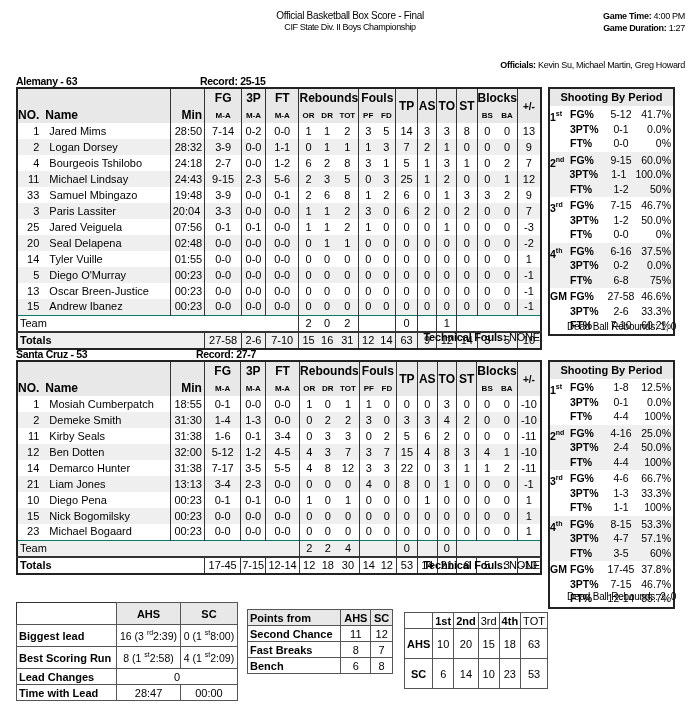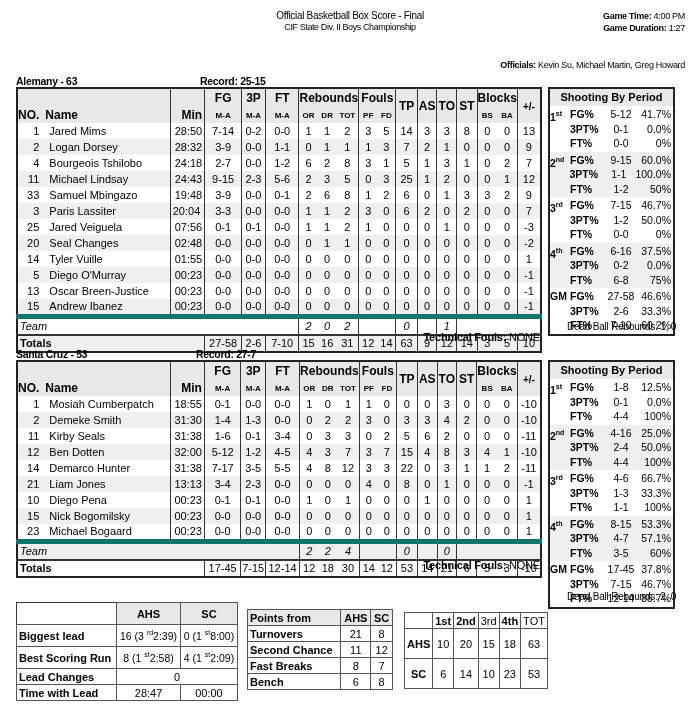--- a/index.html
+++ b/index.html
@@ -16,21 +16,21 @@
 table{border-collapse:collapse;}
 .box{position:absolute;left:16px;border:2px solid #222;font-size:11px;}
 .box td,.box th{padding:0;height:16px;line-height:15px;text-align:center;white-space:nowrap;}
 .box thead th{background:#e8e8e8;font-weight:bold;}
 .box thead tr.h1 th{font-size:12px;height:19px;}
 .box thead tr.h2 th{font-size:8px;height:16px;}
 .box tbody tr:nth-child(even) td{background:#efefef;}
 .box .vb{border-left:1.5px solid #333;}
 .box .name{text-align:left;padding-left:6px;}
 .box .no{text-align:right;padding-right:4px;}
-.box tr.team td{border-top:5px solid #0f766e;font-style:italic;}
+.box tr.team td{border-top:1px solid #0f766e;}
 .box tr.totals td{border-top:2px solid #333;font-weight:normal;}
 .box tr.totals td.tl{font-weight:bold;text-align:left;padding-left:2px;}
 .box tr.team td.tl{text-align:left;padding-left:2px;}
 .tech{font-size:11px;letter-spacing:-0.2px;}
 .tech b{font-weight:bold;}
 .shoot{position:absolute;left:548px;width:127px;border:2px solid #222;font-size:10.5px;}
 .shoot .title{background:#e8e8e8;font-weight:bold;text-align:center;height:17px;line-height:17px;font-size:11px;}
 .shoot .row{display:flex;height:14.5px;line-height:14.5px;}
 .shoot .grp{padding:1px 0;}
 .shoot .grp.alt{background:#efefef;}
@@ -231,21 +231,21 @@
         <td class="vb" style="width:22px">0</td>
         <td class="vb" style="width:20px">0</td>
         <td class="vb" style="width:20px">1</td>
         <td class="vb" style="width:21px">0</td>
         <td class="vb" style="width:20px">0</td>
         <td style="width:20px">0</td>
         <td class="vb" style="width:25px">-3</td>
       </tr>
       <tr>
         <td class="no" style="width:24px">20</td>
-        <td class="name">Seal Changes</td>
+        <td class="name">Seal Delapena</td>
         <td class="vb" style="text-align:right;padding-right:2px">02:48</td>
         <td class="vb" style="width:38px">0-0</td>
         <td class="vb" style="width:25px">0-0</td>
         <td class="vb" style="width:35px">0-0</td>
         <td class="vb" style="width:17px">0</td>
         <td style="width:17px">1</td>
         <td style="width:20px">1</td>
         <td class="vb" style="width:19px">0</td>
         <td style="width:19px">0</td>
         <td class="vb" style="width:22px">0</td>
@@ -856,25 +856,20 @@
 <table class="small" style="left:247px;top:609px;width:146px;">
   <tbody>
       <tr>
     <th class="lbl" style="height:16px">Points from</th>
     <th style="height:16px">AHS</th>
     <th style="height:16px">SC</th>
   </tr>
   </tbody>
     <tbody id="pf-body">
       <tr>
-        <td class="lbl" style="height:16px;white-space:nowrap">Turnovers</td>
-        <td class="c" style="height:16px">21</td>
-        <td class="c" style="height:16px">8</td>
-      </tr>
-      <tr>
         <td class="lbl" style="height:16px;white-space:nowrap">Second Chance</td>
         <td class="c" style="height:16px">11</td>
         <td class="c" style="height:16px">12</td>
       </tr>
       <tr>
         <td class="lbl" style="height:16px;white-space:nowrap">Fast Breaks</td>
         <td class="c" style="height:16px">8</td>
         <td class="c" style="height:16px">7</td>
       </tr>
       <tr>

